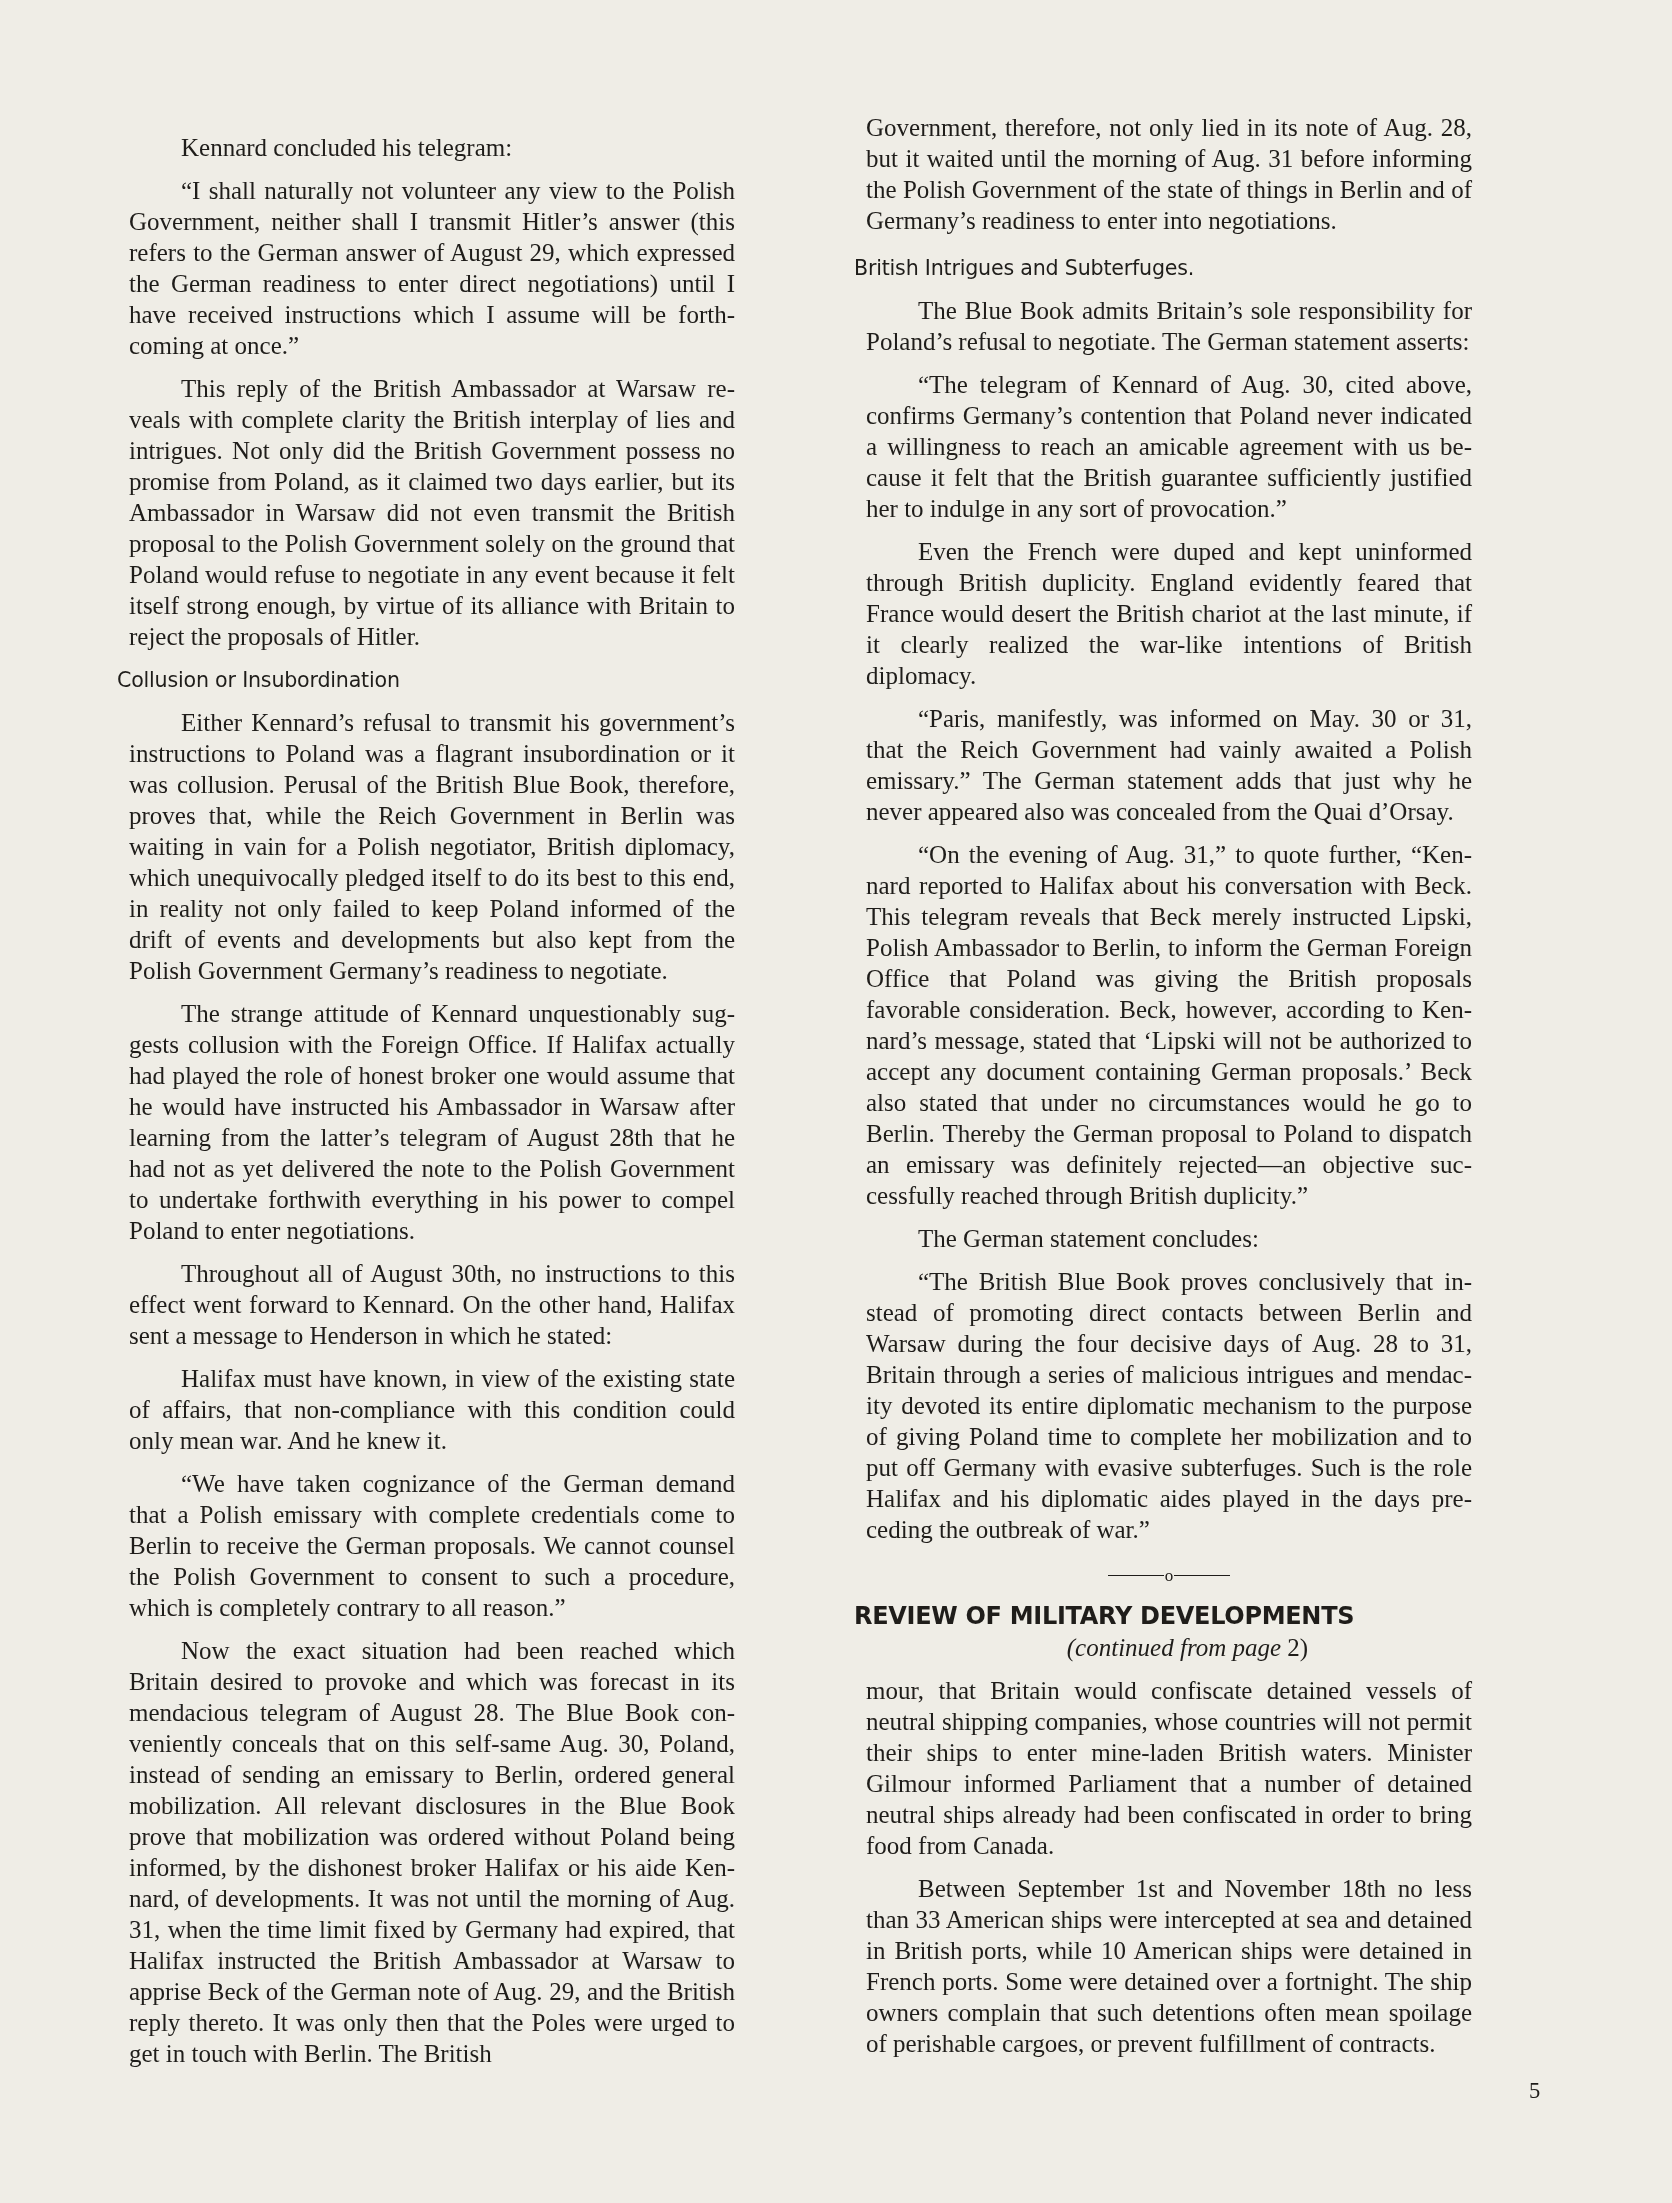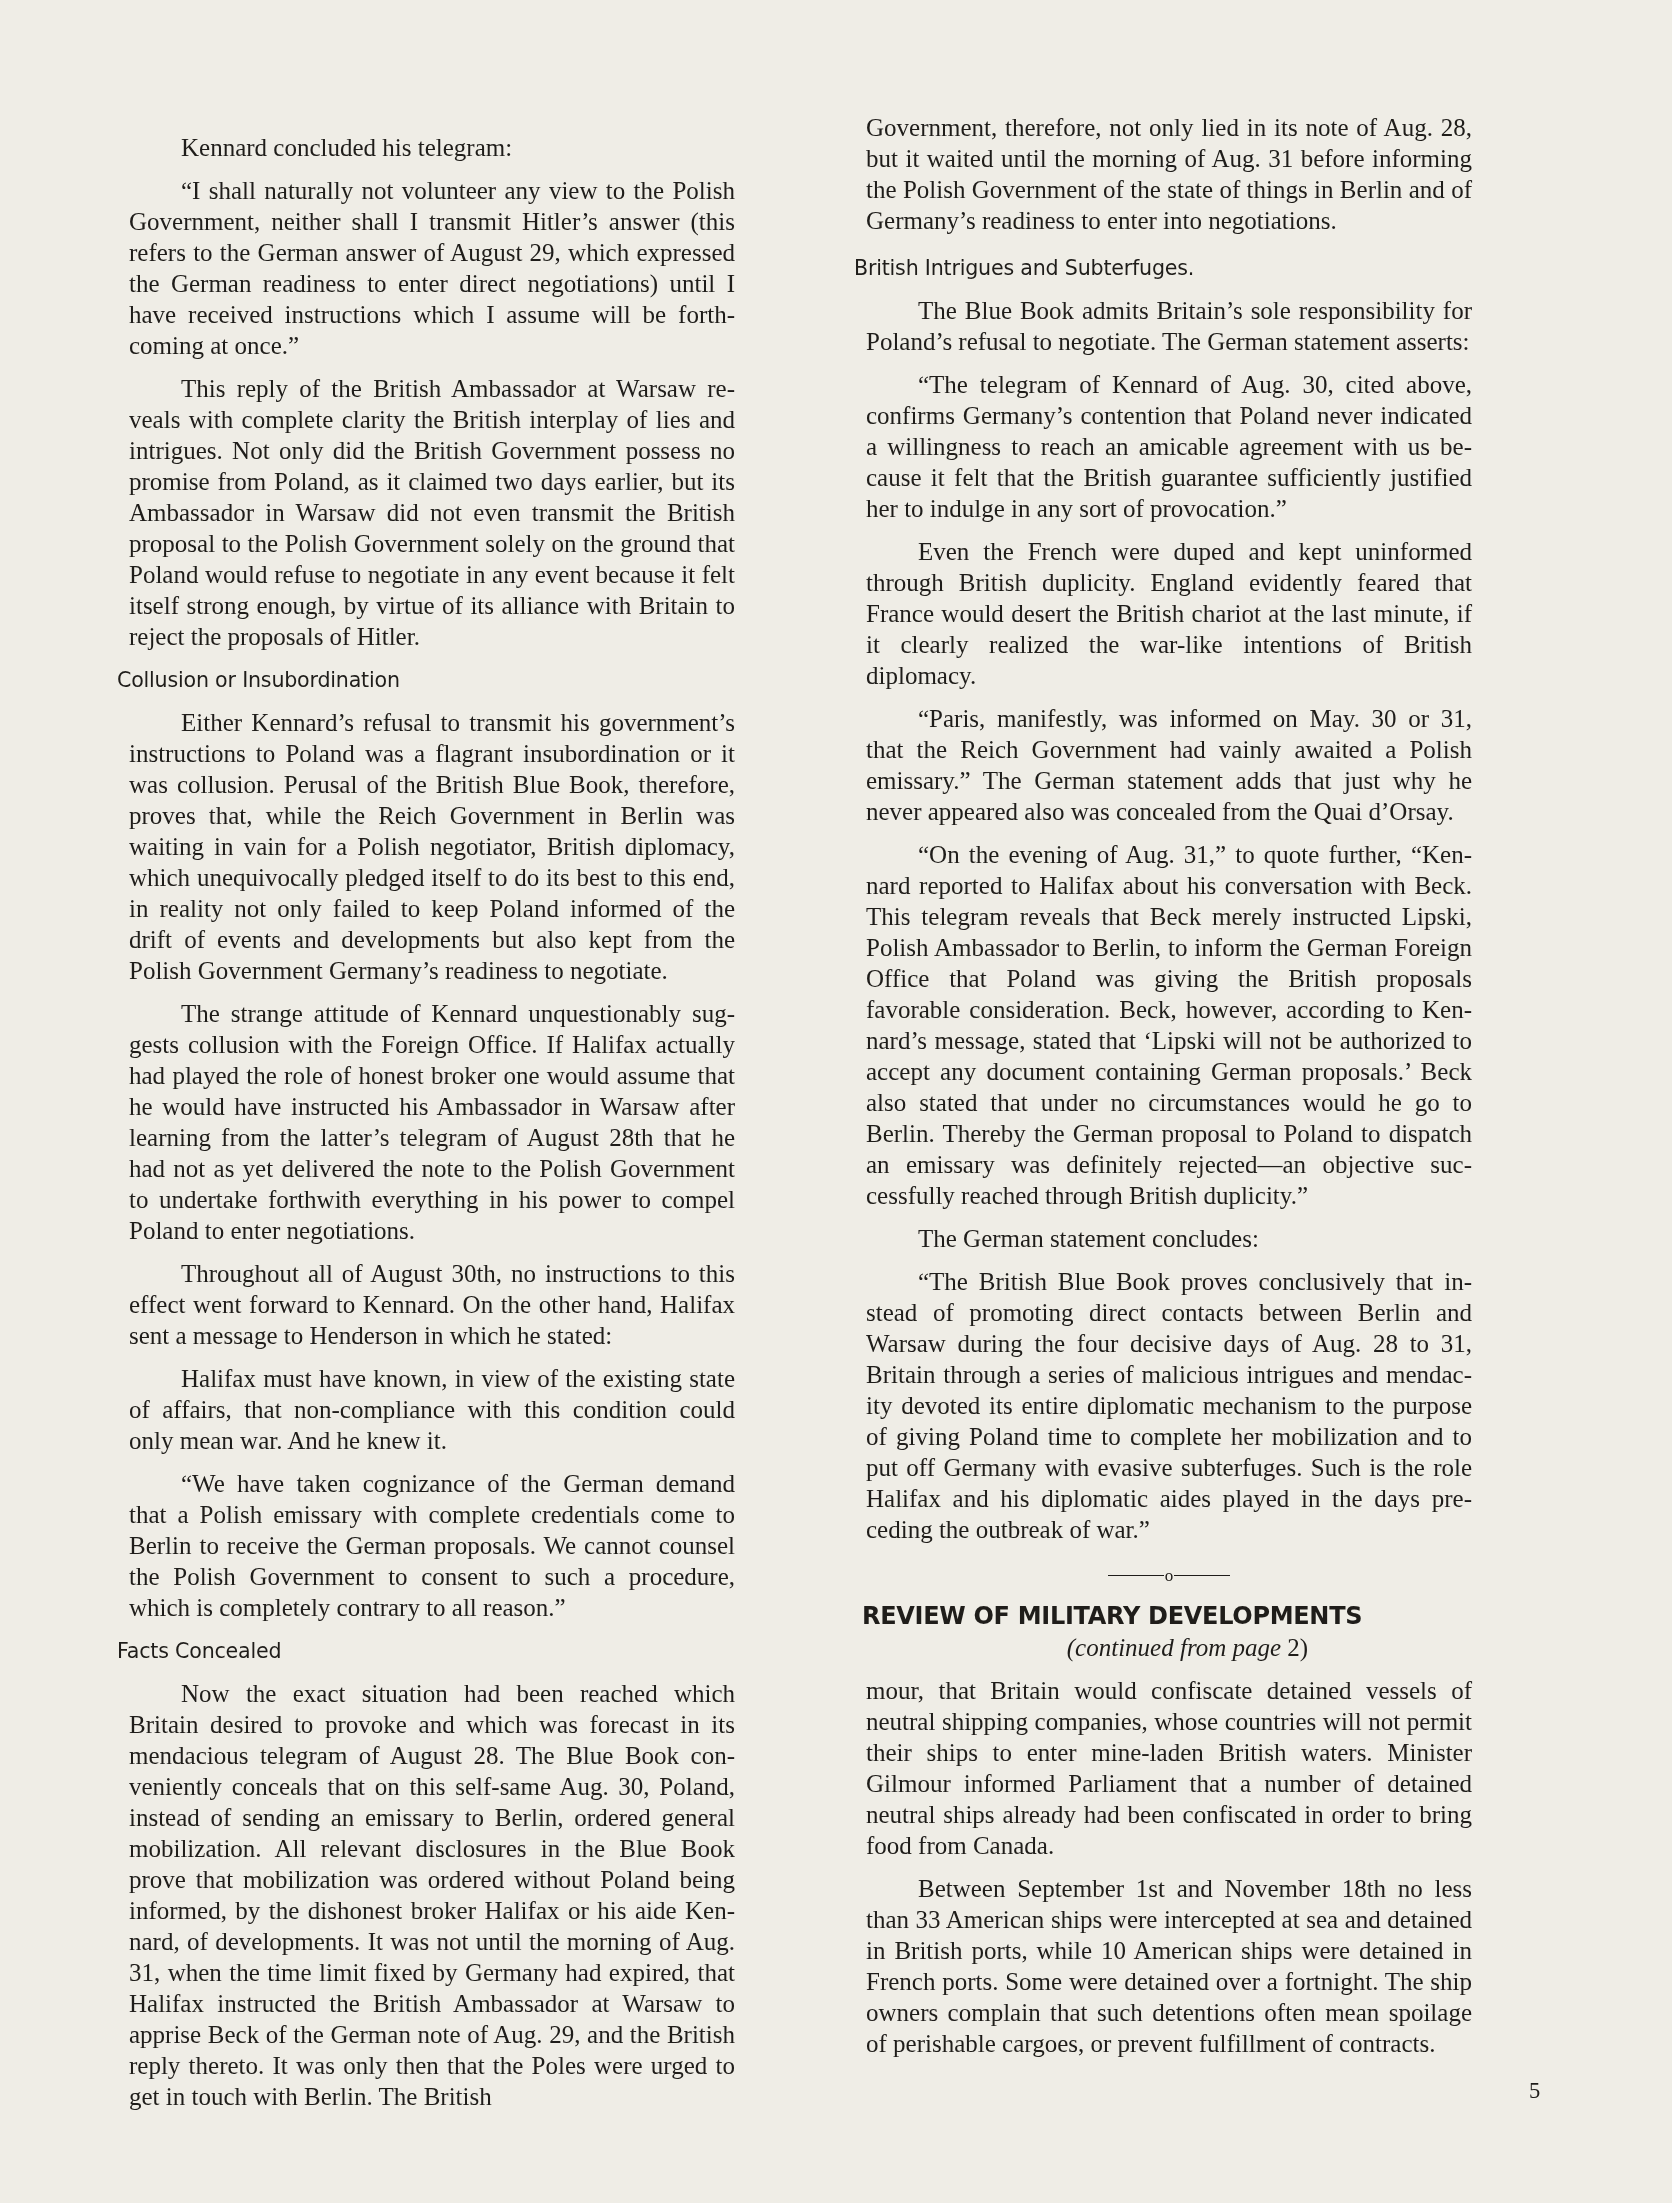--- a/index.html
+++ b/index.html
@@ -33,21 +33,21 @@
     letter-spacing: -0.2px;
   }
   .divider {
     display: flex; align-items: center; justify-content: center;
     margin: 20.6px 0 9.4px 0;
     font-size: 17px; line-height: 19px;
   }
   .divider .rule { display:inline-block; width: 56px; border-top: 1.4px solid #1f1d1a; }
   .divider .o { padding: 0 0.9px; }
   h2.section {
-    margin: 15px 0 0 8px;
+    margin: 15px 0 0 0;
     font-family: "DejaVu Sans", "Liberation Sans", sans-serif;
     font-weight: bold;
     font-size: 24px;
     line-height: 32px;
     letter-spacing: -0.3px;
   }
   .continued {
     text-align: center;
     font-style: italic;
     margin: 0 0 0 0;
@@ -67,21 +67,20 @@
 <div class="col left">
   <p>Kennard concluded his telegram:</p>
   <p>“I shall naturally not volunteer any view to the Polish Government, neither shall I transmit Hitler’s answer (this refers to the German answer of August 29, which expressed the German readiness to enter direct negotiations) until I have received instructions which I assume will be forth­coming at once.”</p>
   <p>This reply of the British Ambassador at Warsaw re­veals with complete clarity the British interplay of lies and intrigues.  Not only did the British Government possess no promise from Poland, as it claimed two days earlier, but its Ambassador in Warsaw did not even transmit the British proposal to the Polish Government solely on the ground that Poland would refuse to negotiate in any event be­cause it felt itself strong enough, by virtue of its alliance with Britain to reject the proposals of Hitler.</p>
   <h3>Collusion or Insubordination</h3>
   <p>Either Kennard’s refusal to transmit his government’s instructions to Poland was a flagrant insubordination or it was collusion.  Perusal of the British Blue Book, therefore, proves that, while the Reich Government in Berlin was waiting in vain for a Polish negotiator, British diplomacy, which unequivocally pledged itself to do its best to this end, in reality not only failed to keep Poland informed of the drift of events and developments but also kept from the Polish Government Germany’s readiness to negotiate.</p>
   <p>The strange attitude of Kennard unquestionably sug­gests collusion with the Foreign Office.  If Halifax actually had played the role of honest broker one would assume that he would have instructed his Ambassador in Warsaw after learning from the latter’s telegram of August 28th that he had not as yet delivered the note to the Polish Government to undertake forthwith everything in his power to compel Poland to enter negotiations.</p>
   <p>Throughout all of August 30th, no instructions to this effect went forward to Kennard.  On the other hand, Hali­fax sent a message to Henderson in which he stated:</p>
   <p>Halifax must have known, in view of the existing state of affairs, that non-compliance with this condition could only mean war.  And he knew it.</p>
   <p>“We have taken cognizance of the German demand that a Polish emissary with complete credentials come to Berlin to receive the German proposals.  We cannot coun­sel the Polish Government to consent to such a procedure, which is completely contrary to all reason.”</p>
-  <h3>Facts Concealed</h3>
   <p>Now the exact situation had been reached which Britain desired to provoke and which was forecast in its mendacious telegram of August 28.  The Blue Book con­veniently conceals that on this self-same Aug. 30, Poland, instead of sending an emissary to Berlin, ordered general mobilization.  All relevant disclosures in the Blue Book prove that mobilization was ordered without Poland being informed, by the dishonest broker Halifax or his aide Ken­nard, of developments.  It was not until the morning of Aug. 31, when the time limit fixed by Germany had ex­pired, that Halifax instructed the British Ambassador at Warsaw to apprise Beck of the German note of Aug. 29, and the British reply thereto.  It was only then that the Poles were urged to get in touch with Berlin.  The British</p>
 </div>
 
 <div class="col right">
   <p class="noindent">Government, therefore, not only lied in its note of Aug. 28, but it waited until the morning of Aug. 31 before inform­ing the Polish Government of the state of things in Berlin and of Germany’s readiness to enter into negotiations.</p>
   <h3 style="margin-top:17px">British Intrigues and Subterfuges.</h3>
   <p>The Blue Book admits Britain’s sole responsibility for Poland’s refusal to negotiate.  The German statement asserts:</p>
   <p>“The telegram of Kennard of Aug. 30, cited above, confirms Germany’s contention that Poland never indicated a willingness to reach an amicable agreement with us be­cause it felt that the British guarantee sufficiently justified her to indulge in any sort of provocation.”</p>
   <p>Even the French were duped and kept uninformed through British duplicity.  England evidently feared that France would desert the British chariot at the last minute, if it clearly realized the war-like intentions of British diplomacy.</p>
   <p>“Paris, manifestly, was informed on May. 30 or 31, that the Reich Government had vainly awaited a Polish emissary.”  The German statement adds that just why he never appeared also was concealed from the Quai d’Orsay.</p>

